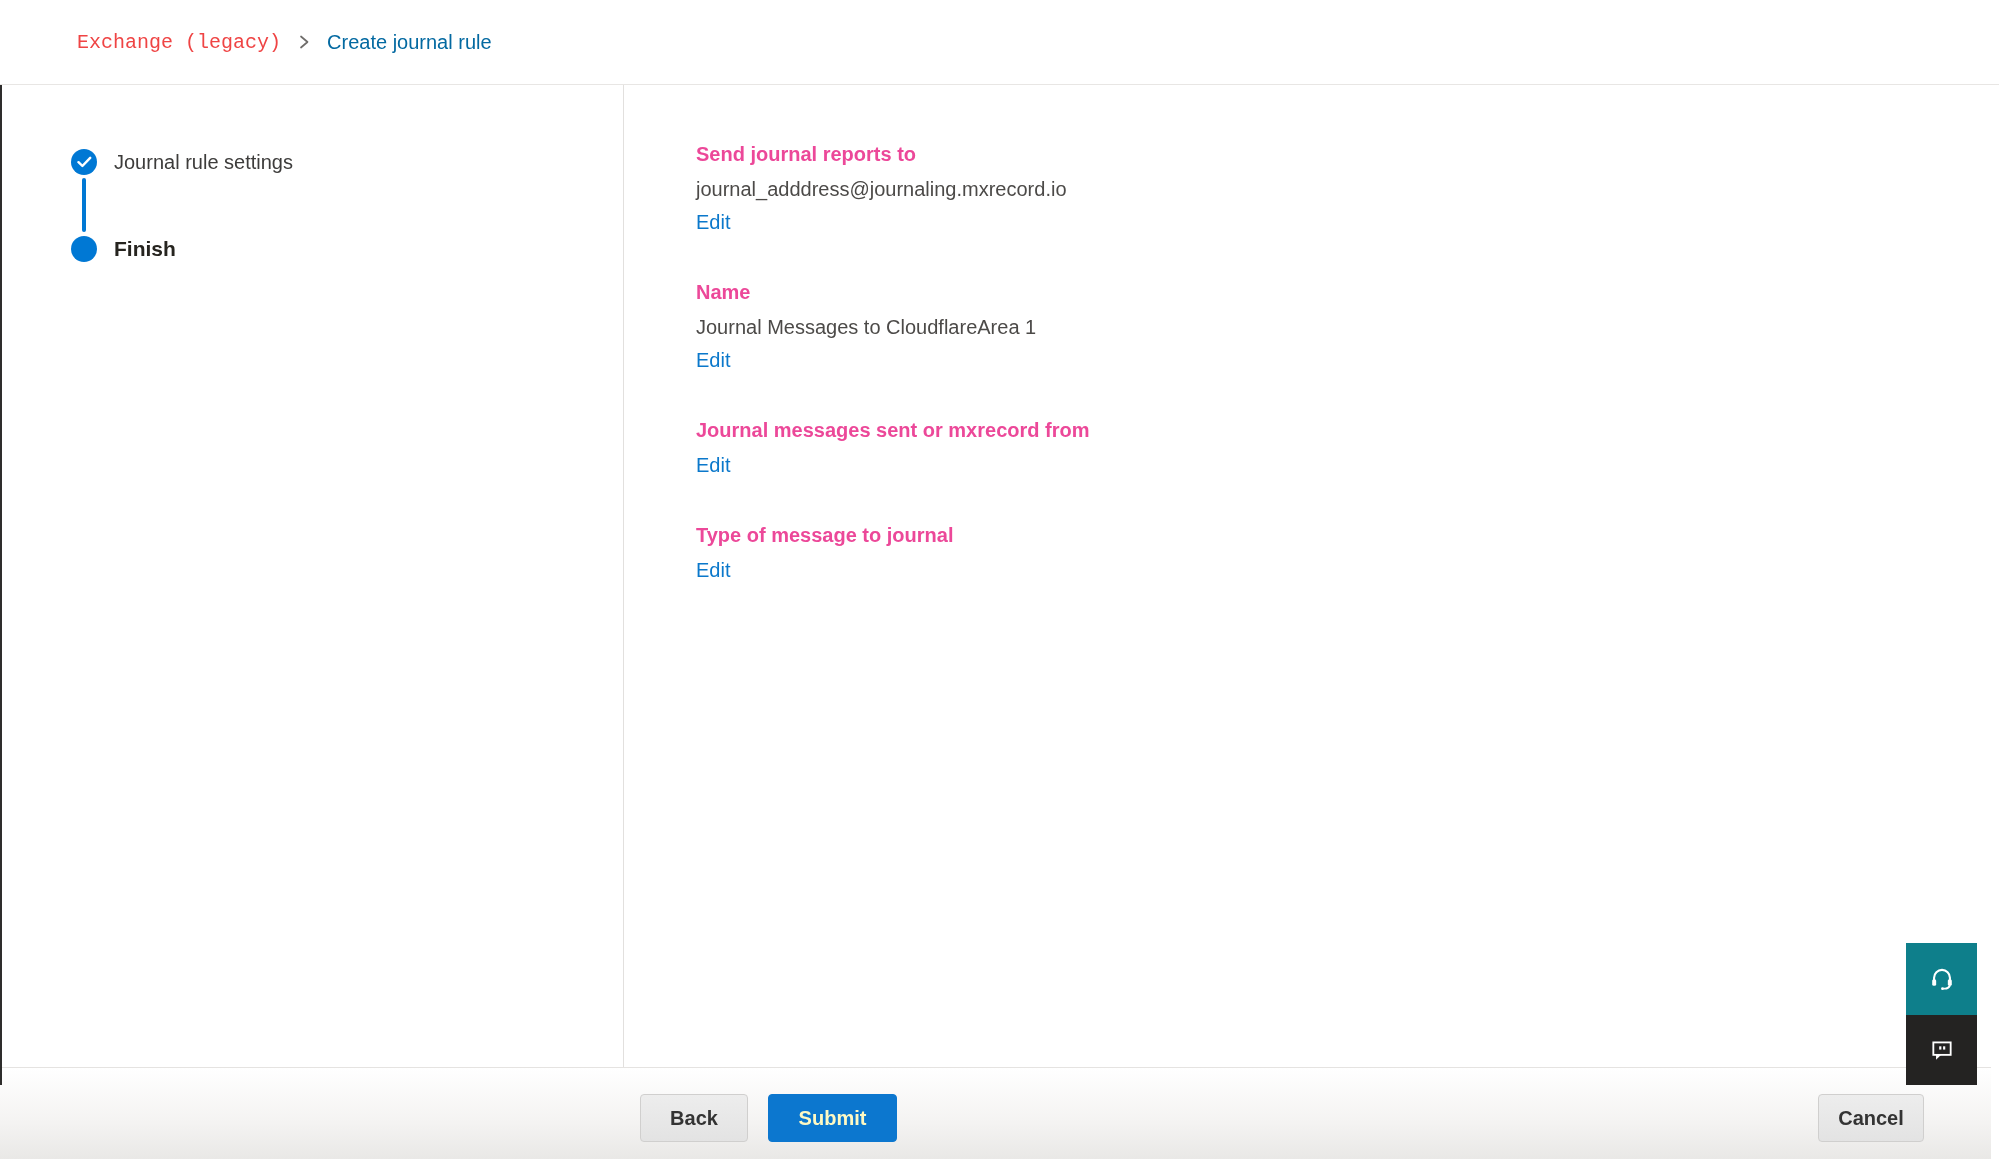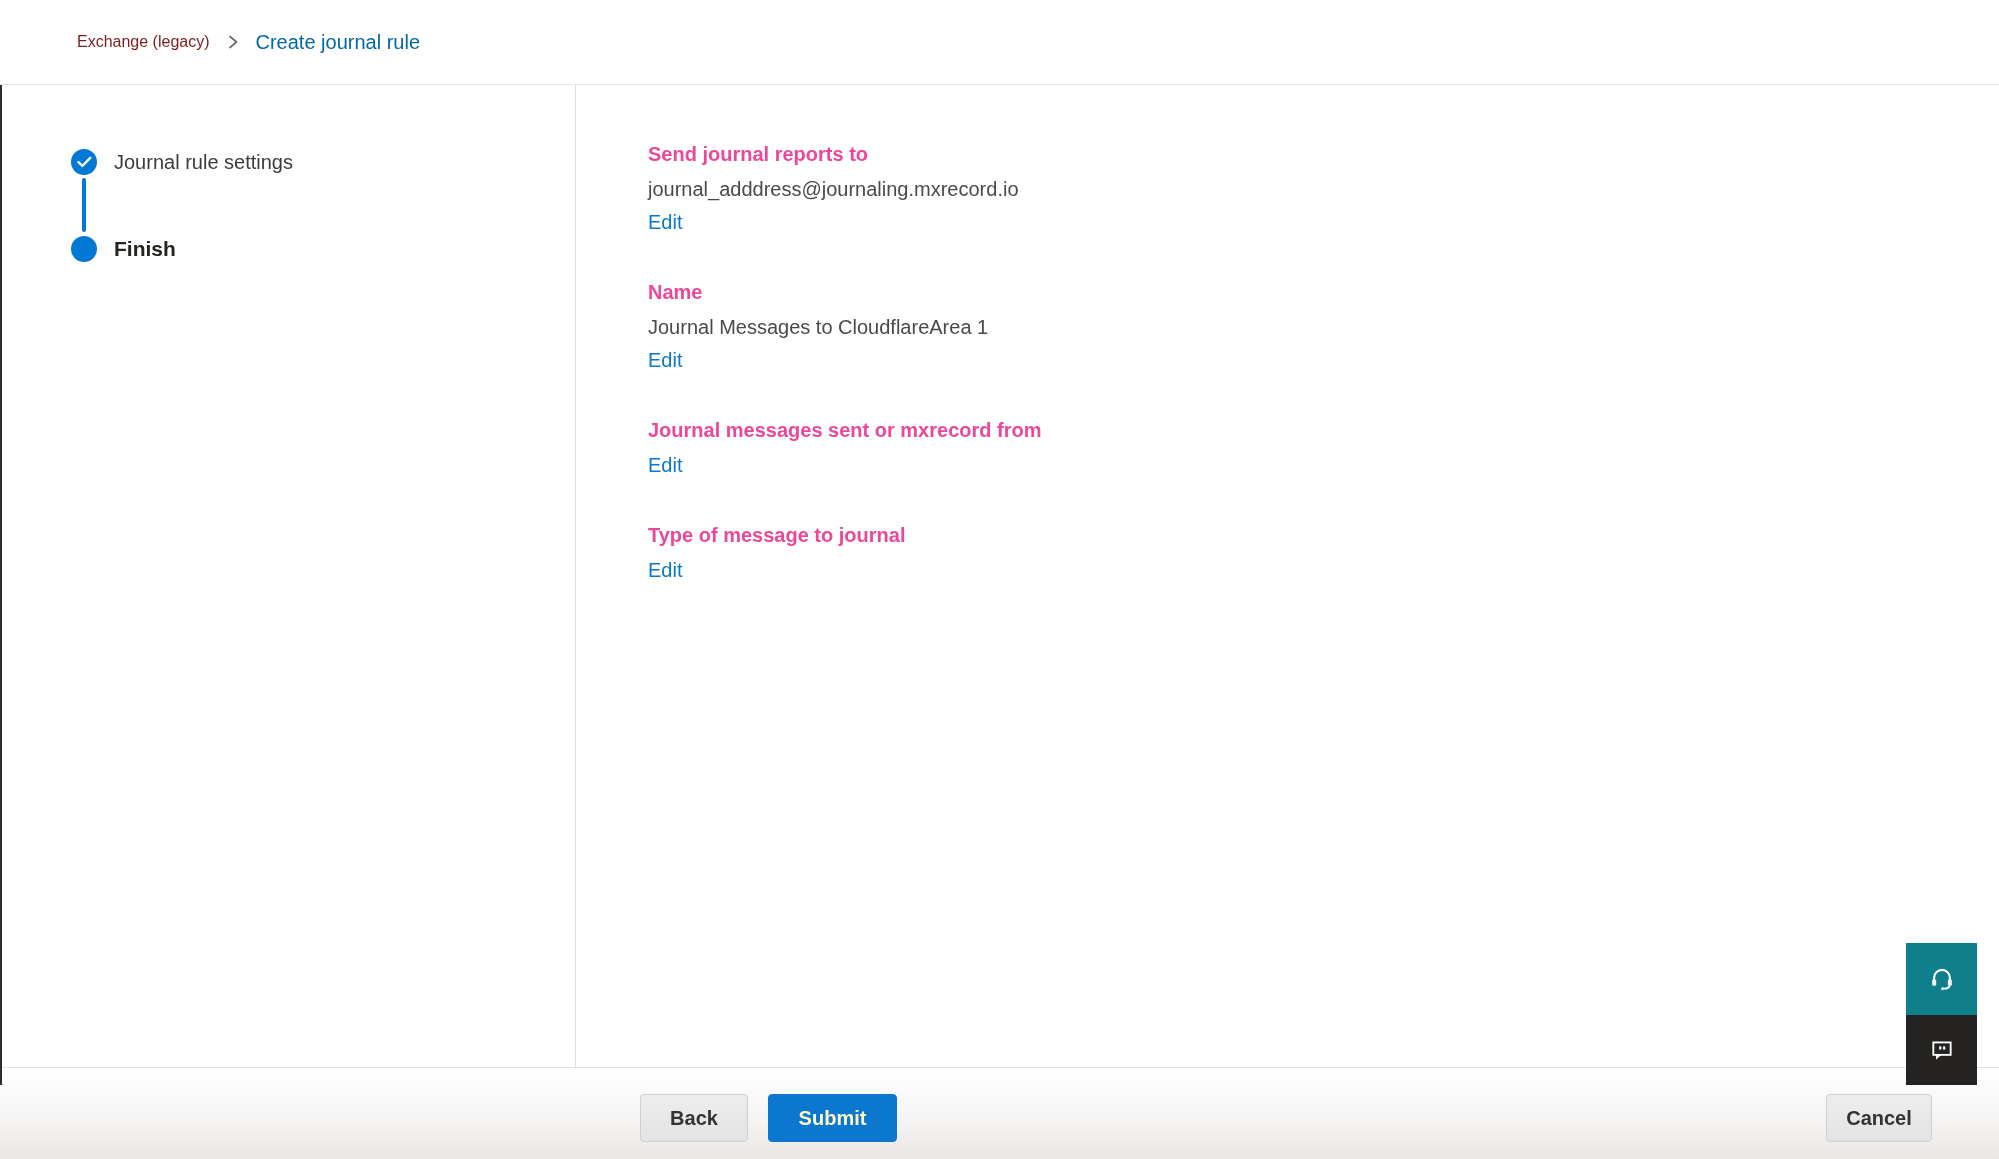--- a/index.html
+++ b/index.html
@@ -3,47 +3,47 @@
 <meta charset="utf-8">
 <style>
   * { margin:0; padding:0; box-sizing:border-box; }
   html,body { background:#ffffff; }
   body { font-family:"Liberation Sans", sans-serif; color:#333; }
   .screen { position:relative; width:1999px; height:1159px; background:#fff; overflow:hidden; }
 
   
   .topbar { height:85px; display:flex; align-items:center; padding-left:77px;
             border-bottom:1px solid #e8e6e4; background:#fff; }
-  .crumb-link { font-size:16px; color:#7f1d1d; text-decoration:none; cursor:pointer; }
+  .crumb-link { font-size:20px; color:#ef4444; text-decoration:none; cursor:pointer;font-family:Liberation Mono, monospace; }
   .crumb-sep { display:inline-flex; margin:0 16px; align-items:center; }
   .crumb-current { font-size:20px; color:#0369a1; }
 
   
   .app { position:relative; display:flex; height:982px; background:#fff; }
   .left-edge { position:absolute; left:0; top:0; width:2px; height:1000px; background:#2e2d2c; z-index:5; }
-  .sidebar { width:576px; border-right:1px solid #e2e0de; }
+  .sidebar { width:624px; border-right:1px solid #e2e0de; }
   .steps { margin:64px 0 0 71px; }
   .step { display:flex; align-items:center; gap:17px; cursor:pointer; }
   .step-circle { width:26px; height:26px; border-radius:50%; background:#0078d4;
                  display:flex; align-items:center; justify-content:center; flex:0 0 auto; }
   .step-label { font-size:20px; color:#3d3c3b; line-height:26px; }
   .step-label.bold { font-weight:700; color:#26241f; font-size:21px; }
   .connector { width:4px; height:54px; background:#0078d4; margin:3px 0 4px 11px; border-radius:2px; }
 
   
   .content { flex:1; padding:57px 60px 0 72px; }
   .page-title { font-size:42px; font-weight:700; color:#333; letter-spacing:-0.5px; margin-bottom:50px; }
   .field { margin-bottom:46px; }
   .field-label { font-size:20px; line-height:24px; font-weight:700; color:#ec4899; margin-bottom:11px; }
   .field-value { font-size:20px; line-height:24px; color:#4c4a48; margin-bottom:9px; }
   .edit-link { display:inline-block; font-size:20px; line-height:24px; color:#0b78cb;
                text-decoration:none; cursor:pointer; }
 
   
-  .footer { position:absolute; left:0; right:0; bottom:0; height:92px;
+  .footer { position:absolute; left:0; right:8px; bottom:0; height:92px;
             border-top:1px solid #e5e3e1;
             background:linear-gradient(180deg,#ffffff 0%,#f4f3f2 60%,#e9e8e6 100%); }
   .btn { position:absolute; top:26px; height:48px; font-family:"Liberation Sans",sans-serif;
          font-size:20px; font-weight:700; border-radius:4px; cursor:pointer; }
   .btn-back   { left:640px; width:108px; background:linear-gradient(#ededed,#e3e3e3);
                 border:1px solid #d0cfce; color:#333; }
   .btn-submit { left:768px; width:129px; background:#0c77cf; border:1px solid #0c77cf; color:#fef9c3; }
   .btn-cancel { right:67px; width:106px; background:linear-gradient(#ededed,#e3e3e3);
                 border:1px solid #d0cfce; color:#333; }
 

